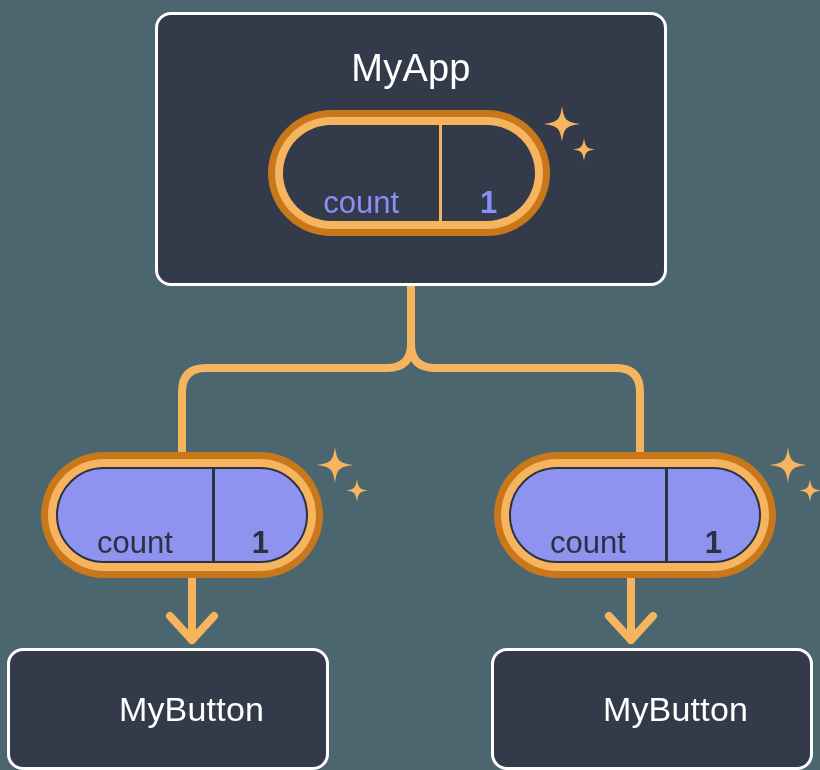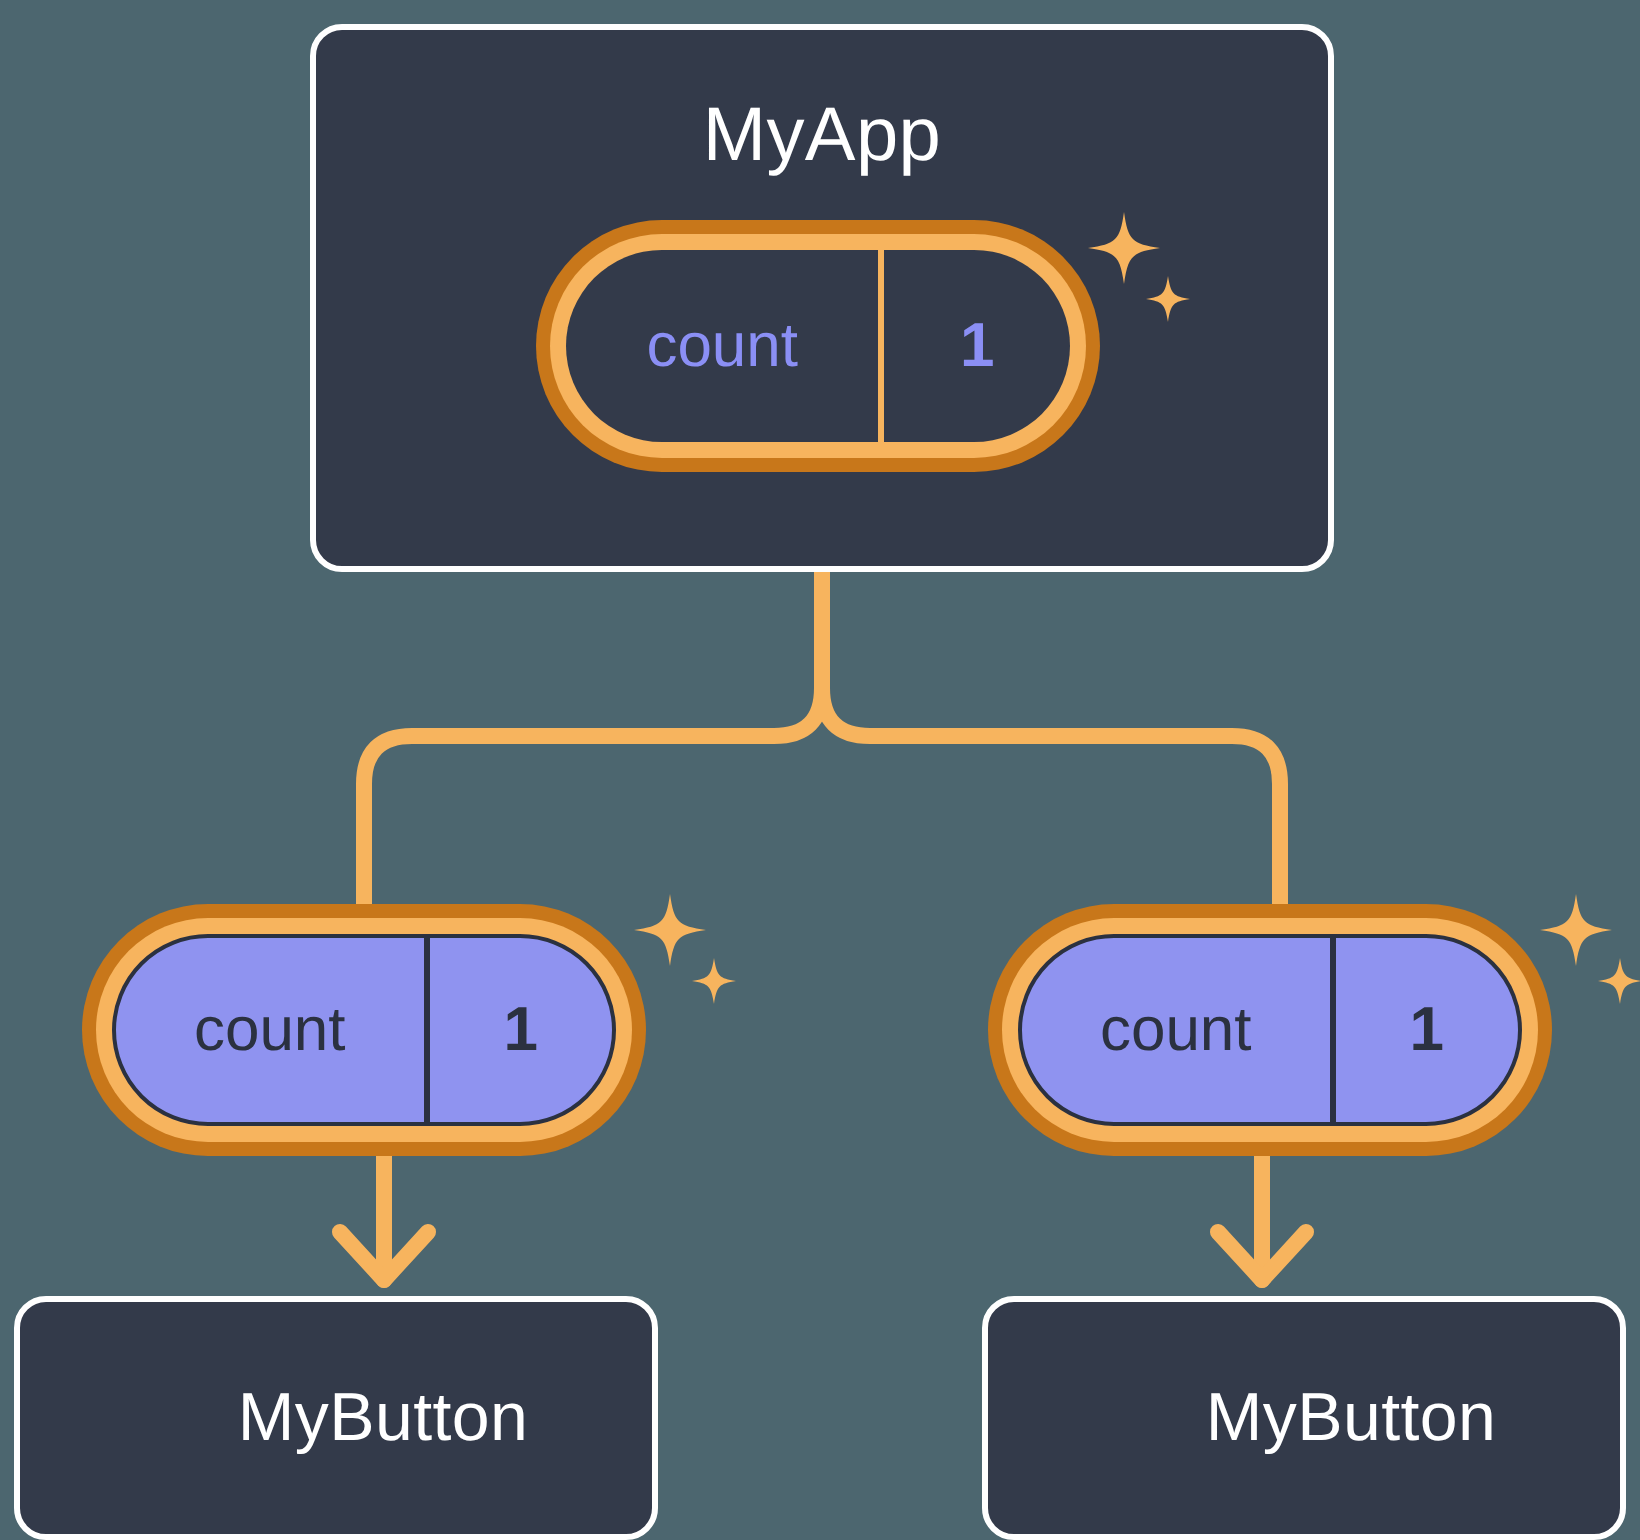--- a/index.html
+++ b/index.html
@@ -87,21 +87,21 @@
   .pill-inner {
     box-sizing: border-box;
     width: 100%; height: 100%;
     border-radius: 999px;
     display: flex;
     align-items: stretch;
     overflow: hidden;
   }
   .pill-key, .pill-val {
     display: flex;
-    align-items: center;
+    align-items: flex-end;
     justify-content: center;
     box-sizing: border-box;
   }
   .pill-key { flex: 0 0 62%; }
   .pill-val { flex: 1 1 auto; }
   .pill-key-text { font-size: 31px; font-weight: 400; white-space: nowrap; }
   .pill-val-text { font-size: 31px; font-weight: 700; white-space: nowrap; }
 
   
   .pill-dark .pill-inner { background: #333a4a; }

